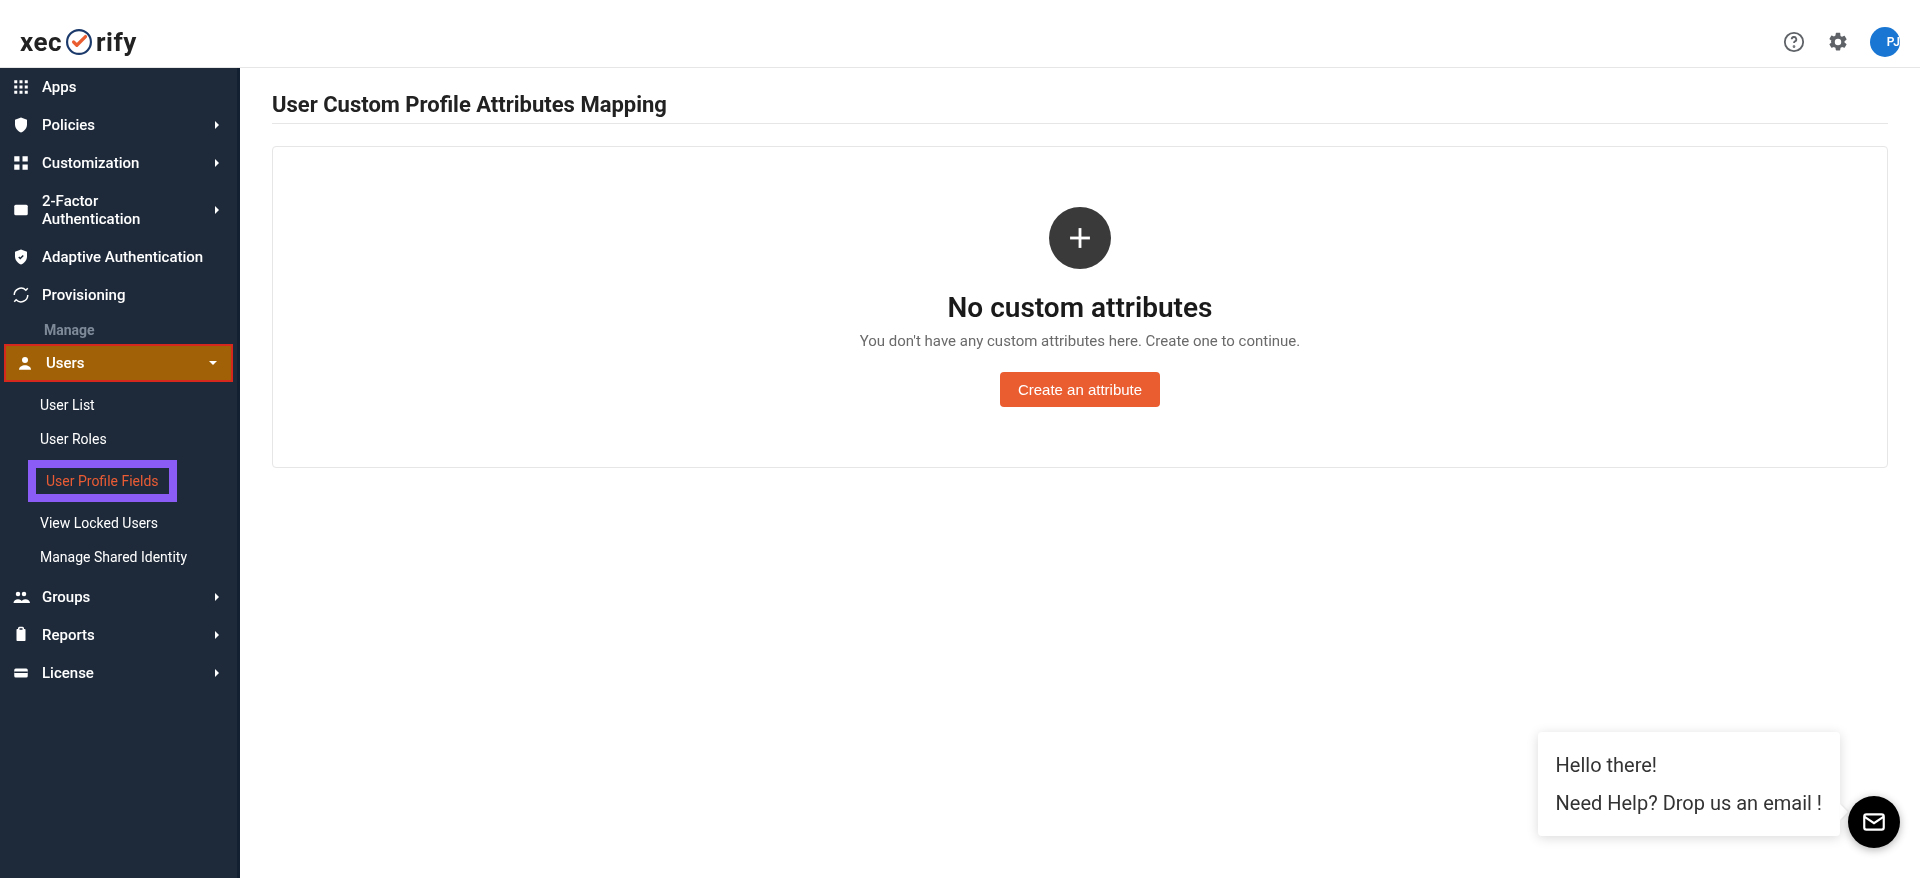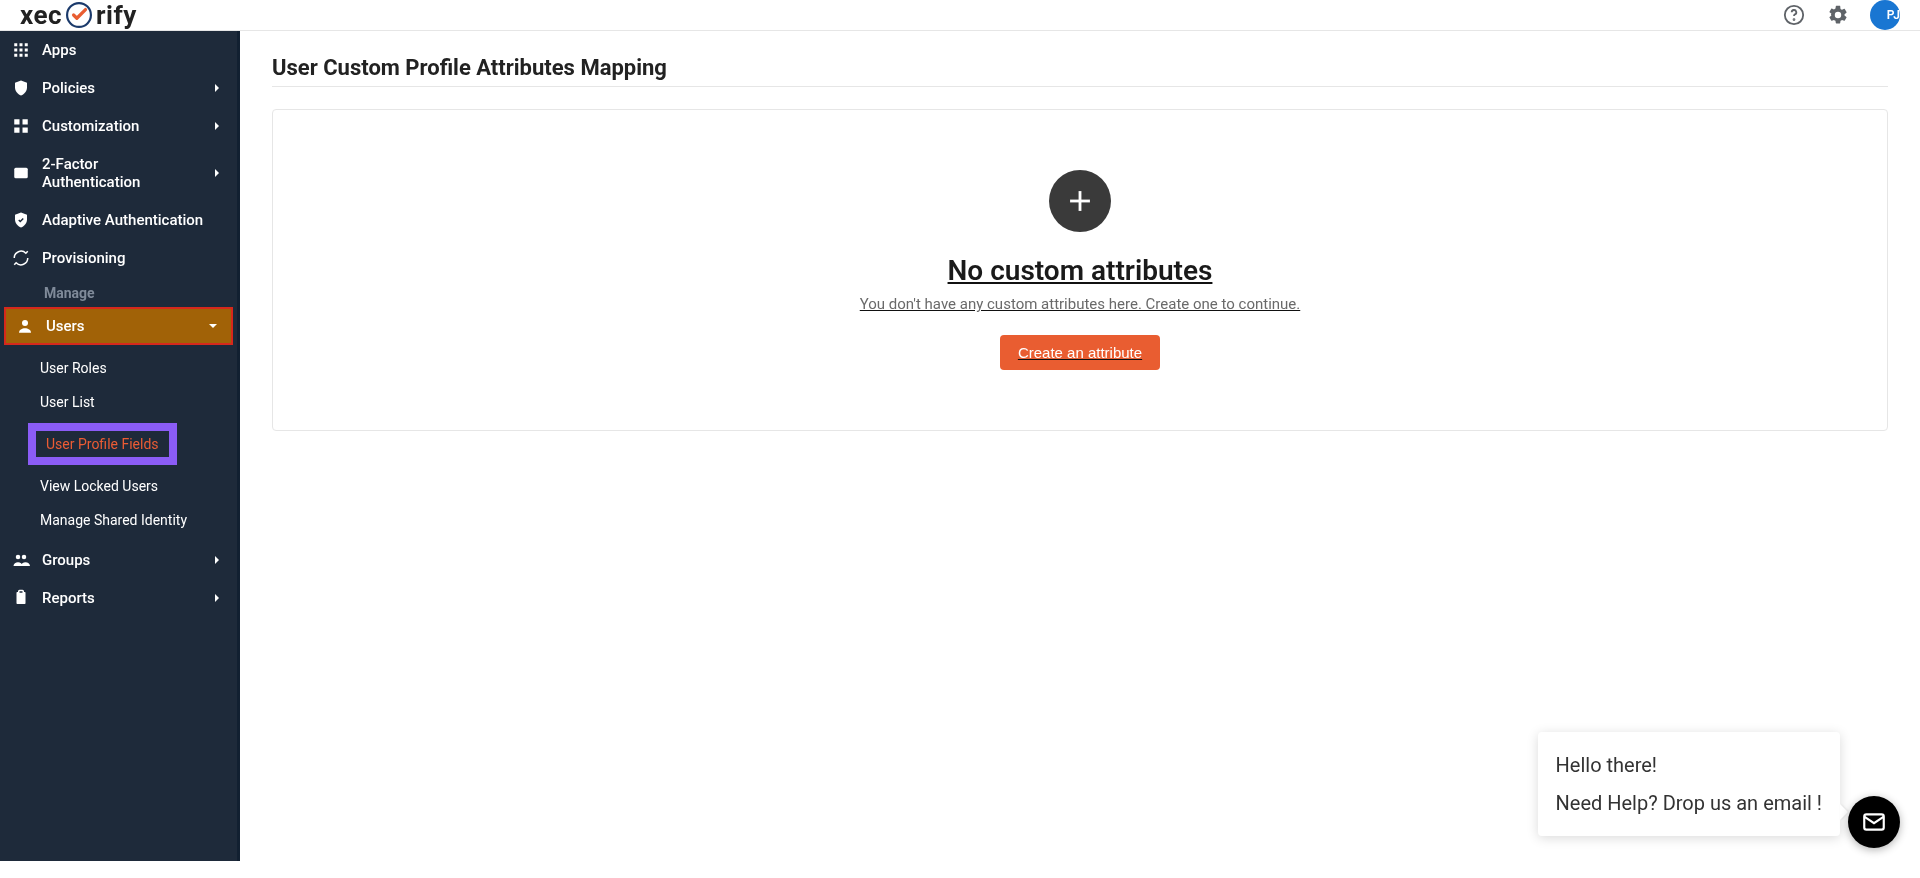--- a/index.html
+++ b/index.html
@@ -11,23 +11,24 @@
     background: #ffffff;
     color: #111;
     overflow: hidden;
   }
 
   
   .topbar {
     display: flex;
     align-items: center;
     justify-content: space-between;
-    height: 31px;
+    height: 52px;
     padding: 0 20px;
     border-bottom: 1px solid #e6e6e6;
+    margin-top: 16px;
   }
   .logo {
     display: flex;
     align-items: center;
     gap: 4px;
     font-size: 26px;
     font-weight: 700;
     color: #222;
     letter-spacing: 0.5px;
   }
@@ -149,21 +150,20 @@
     margin: 6px 0 22px 0;
   }
   .empty-card {
     border: 1px solid #e6e6e6;
     border-radius: 4px;
     padding: 60px 20px 60px 20px;
     display: flex;
     flex-direction: column;
     align-items: center;
     justify-content: center;
-    text-decoration: underline;
   }
   .plus-circle {
     width: 62px;
     height: 62px;
     border-radius: 50%;
     background: #3a3a3a;
     display: flex;
     align-items: center;
     justify-content: center;
     margin-bottom: 22px;
@@ -338,22 +338,22 @@
         <circle cx="12" cy="8" r="4"></circle>
           <path d="M4 21c0-4 4-6 8-6s8 2 8 6"></path>
       </svg>
       <span class="label">Users</span>
       <svg class="chev" viewBox="0 0 24 24" fill="currentColor">
           <path d="M6 9l6 6 6-6"></path>
         </svg>
     </div>
 
     <div class="sub-items">
+      <div class="sub-item">User List</div>
       <div class="sub-item">User Roles</div>
-      <div class="sub-item">User List</div>
       <div class="sub-item active">User Profile Fields</div>
       <div class="sub-item">View Locked Users</div>
       <div class="sub-item">Manage Shared Identity</div>
     </div>
 
     <div class="side-item">
       <svg width="18" height="18" viewBox="0 0 24 24" fill="currentColor">
         <circle cx="8" cy="8" r="3"></circle>
           <circle cx="16" cy="8" r="3"></circle>
         <path d="M2 20c0-3 3-5 6-5s6 2 6 5M12 20c0-3 3-5 6-5s6 2 6 5"></path>
@@ -368,20 +368,30 @@
       <svg width="18" height="18" viewBox="0 0 24 24" fill="currentColor">
         <rect x="6" y="4" width="12" height="16" rx="1"></rect>
           <rect x="9" y="2" width="6" height="4" rx="1" fill="#1e2a3a" stroke="currentColor" stroke-width="2"></rect>
       </svg>
       <span class="label">Reports</span>
       <svg class="chev" viewBox="0 0 24 24" fill="currentColor">
           <path d="M9 6l6 6-6 6"></path>
         </svg>
     </div>
 
+    <div class="side-item">
+      <svg width="18" height="18" viewBox="0 0 24 24" fill="currentColor">
+        <rect x="3" y="6" width="18" height="12" rx="2"></rect>
+          <rect x="3" y="10" width="18" height="2" fill="#1e2a3a"></rect>
+      </svg>
+      <span class="label">License</span>
+      <svg class="chev" viewBox="0 0 24 24" fill="currentColor">
+          <path d="M9 6l6 6-6 6"></path>
+        </svg>
+    </div>
 
   </nav>
 
   <main class="main">
     <h1 class="page-title">User Custom Profile Attributes Mapping</h1>
     <hr class="hr">
 
     <div class="empty-card">
       <div class="plus-circle">
         <svg width="34" height="34" viewBox="0 0 24 24" fill="#fff">

